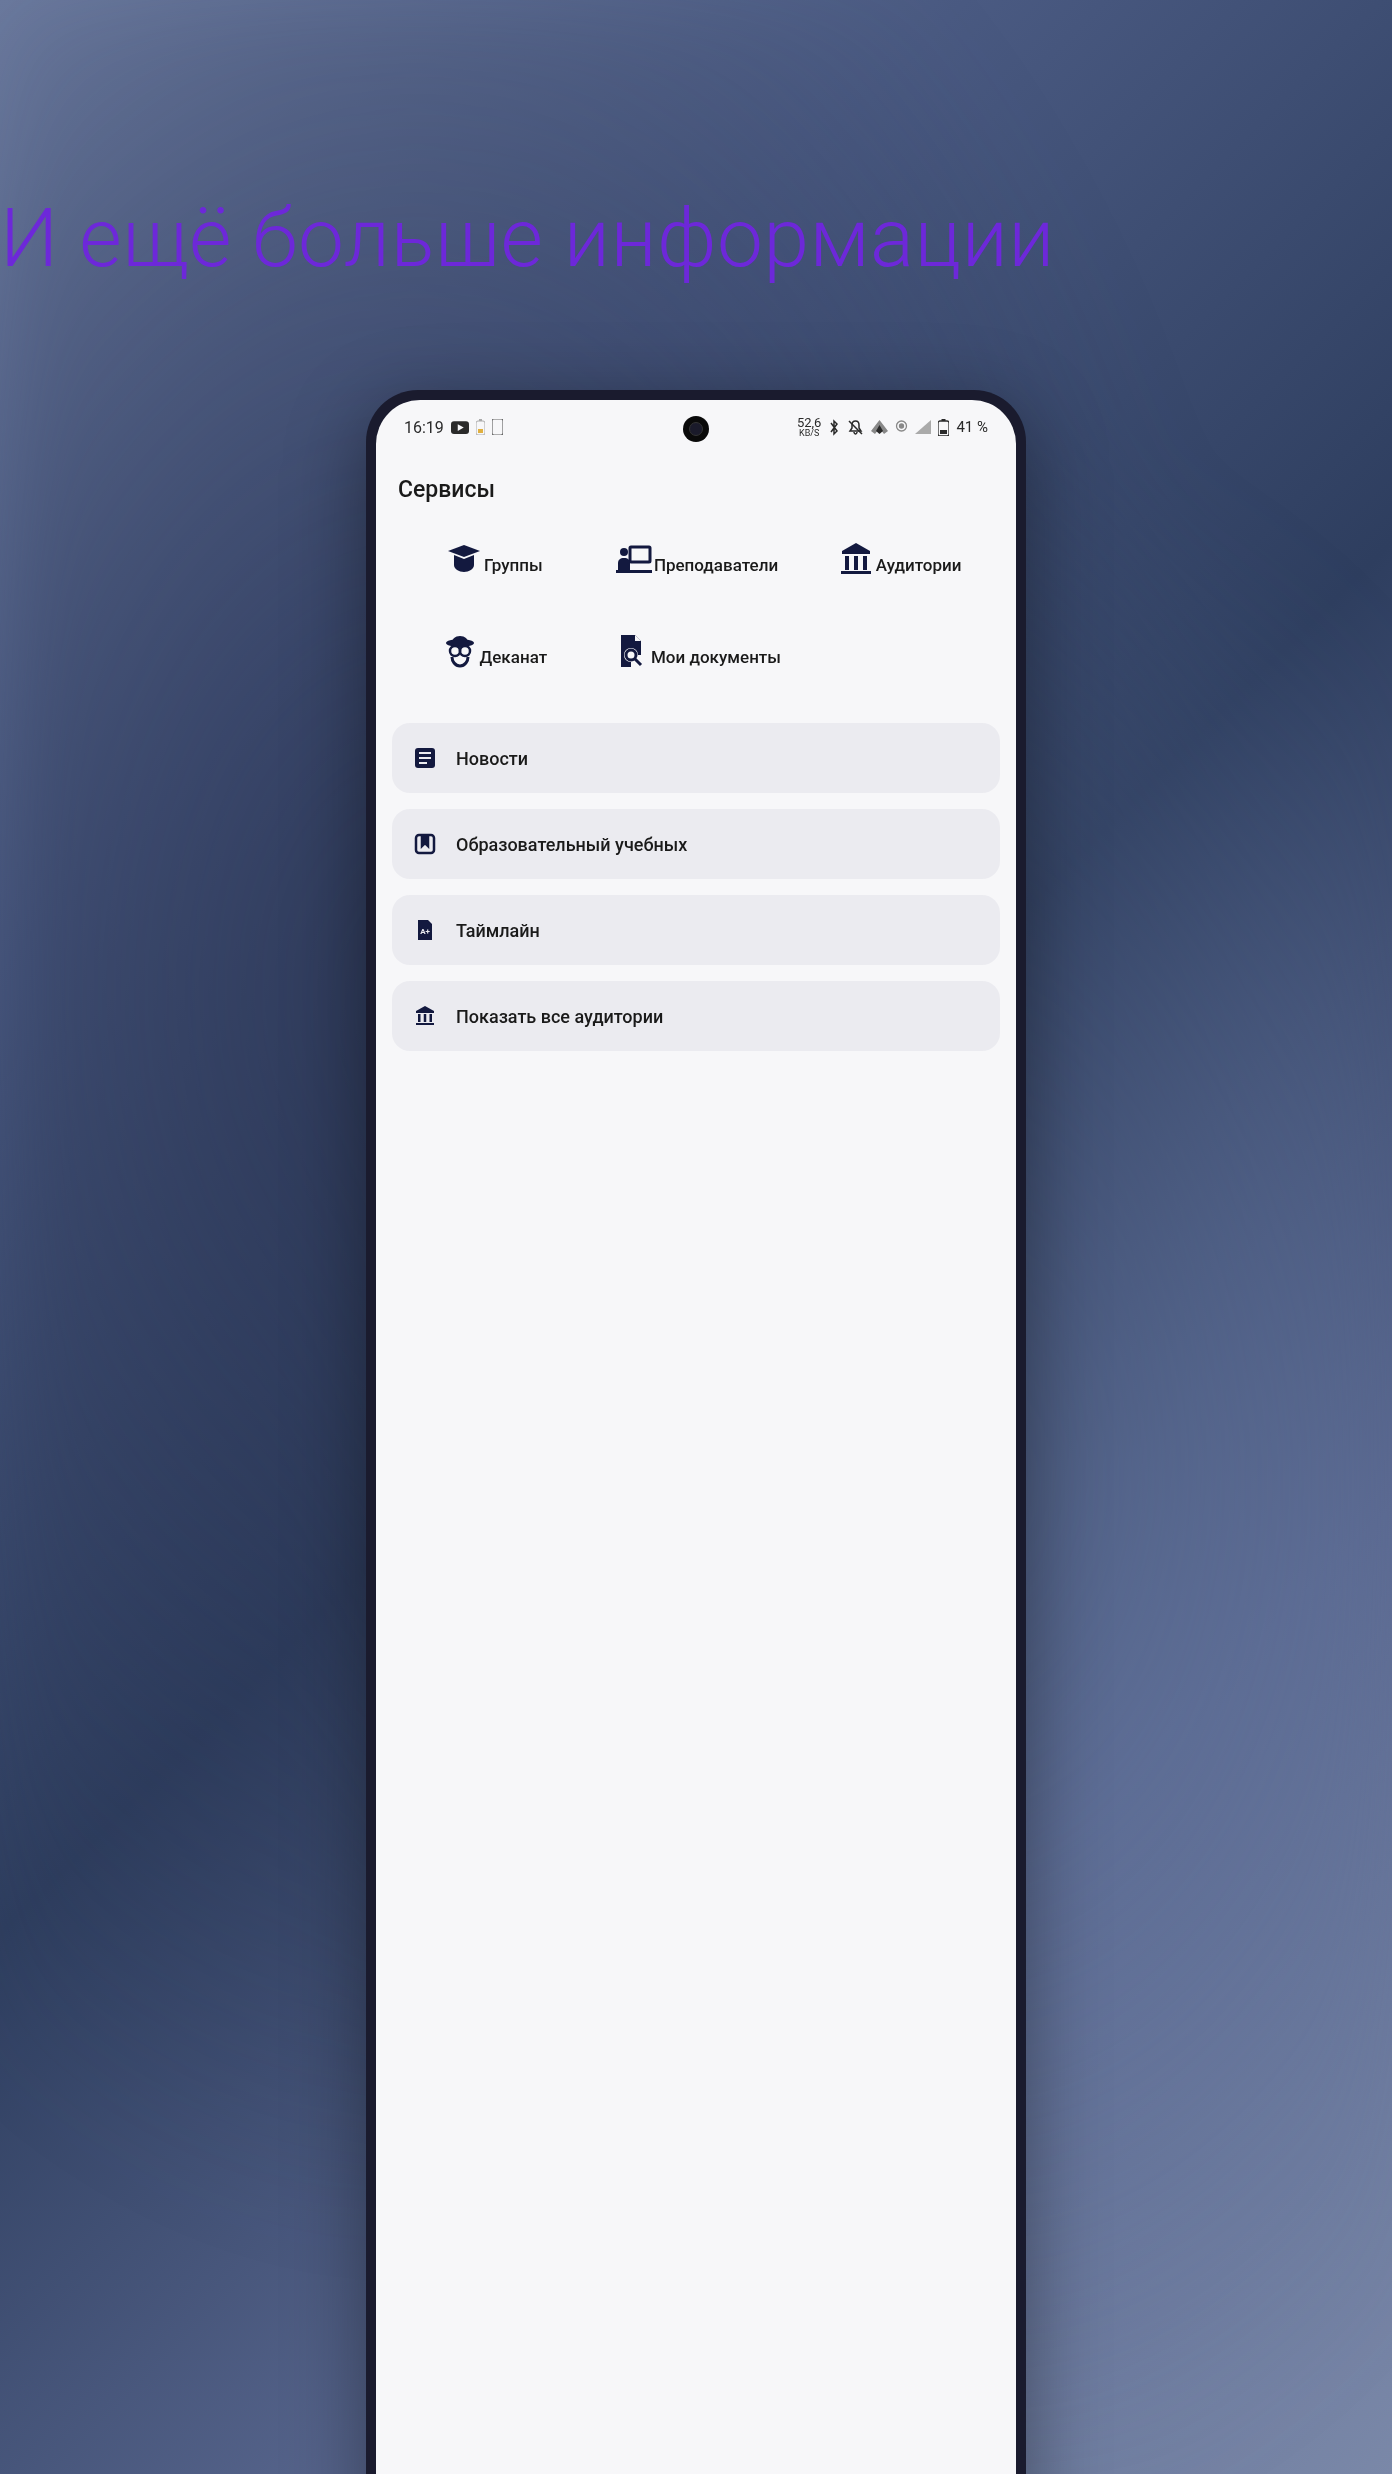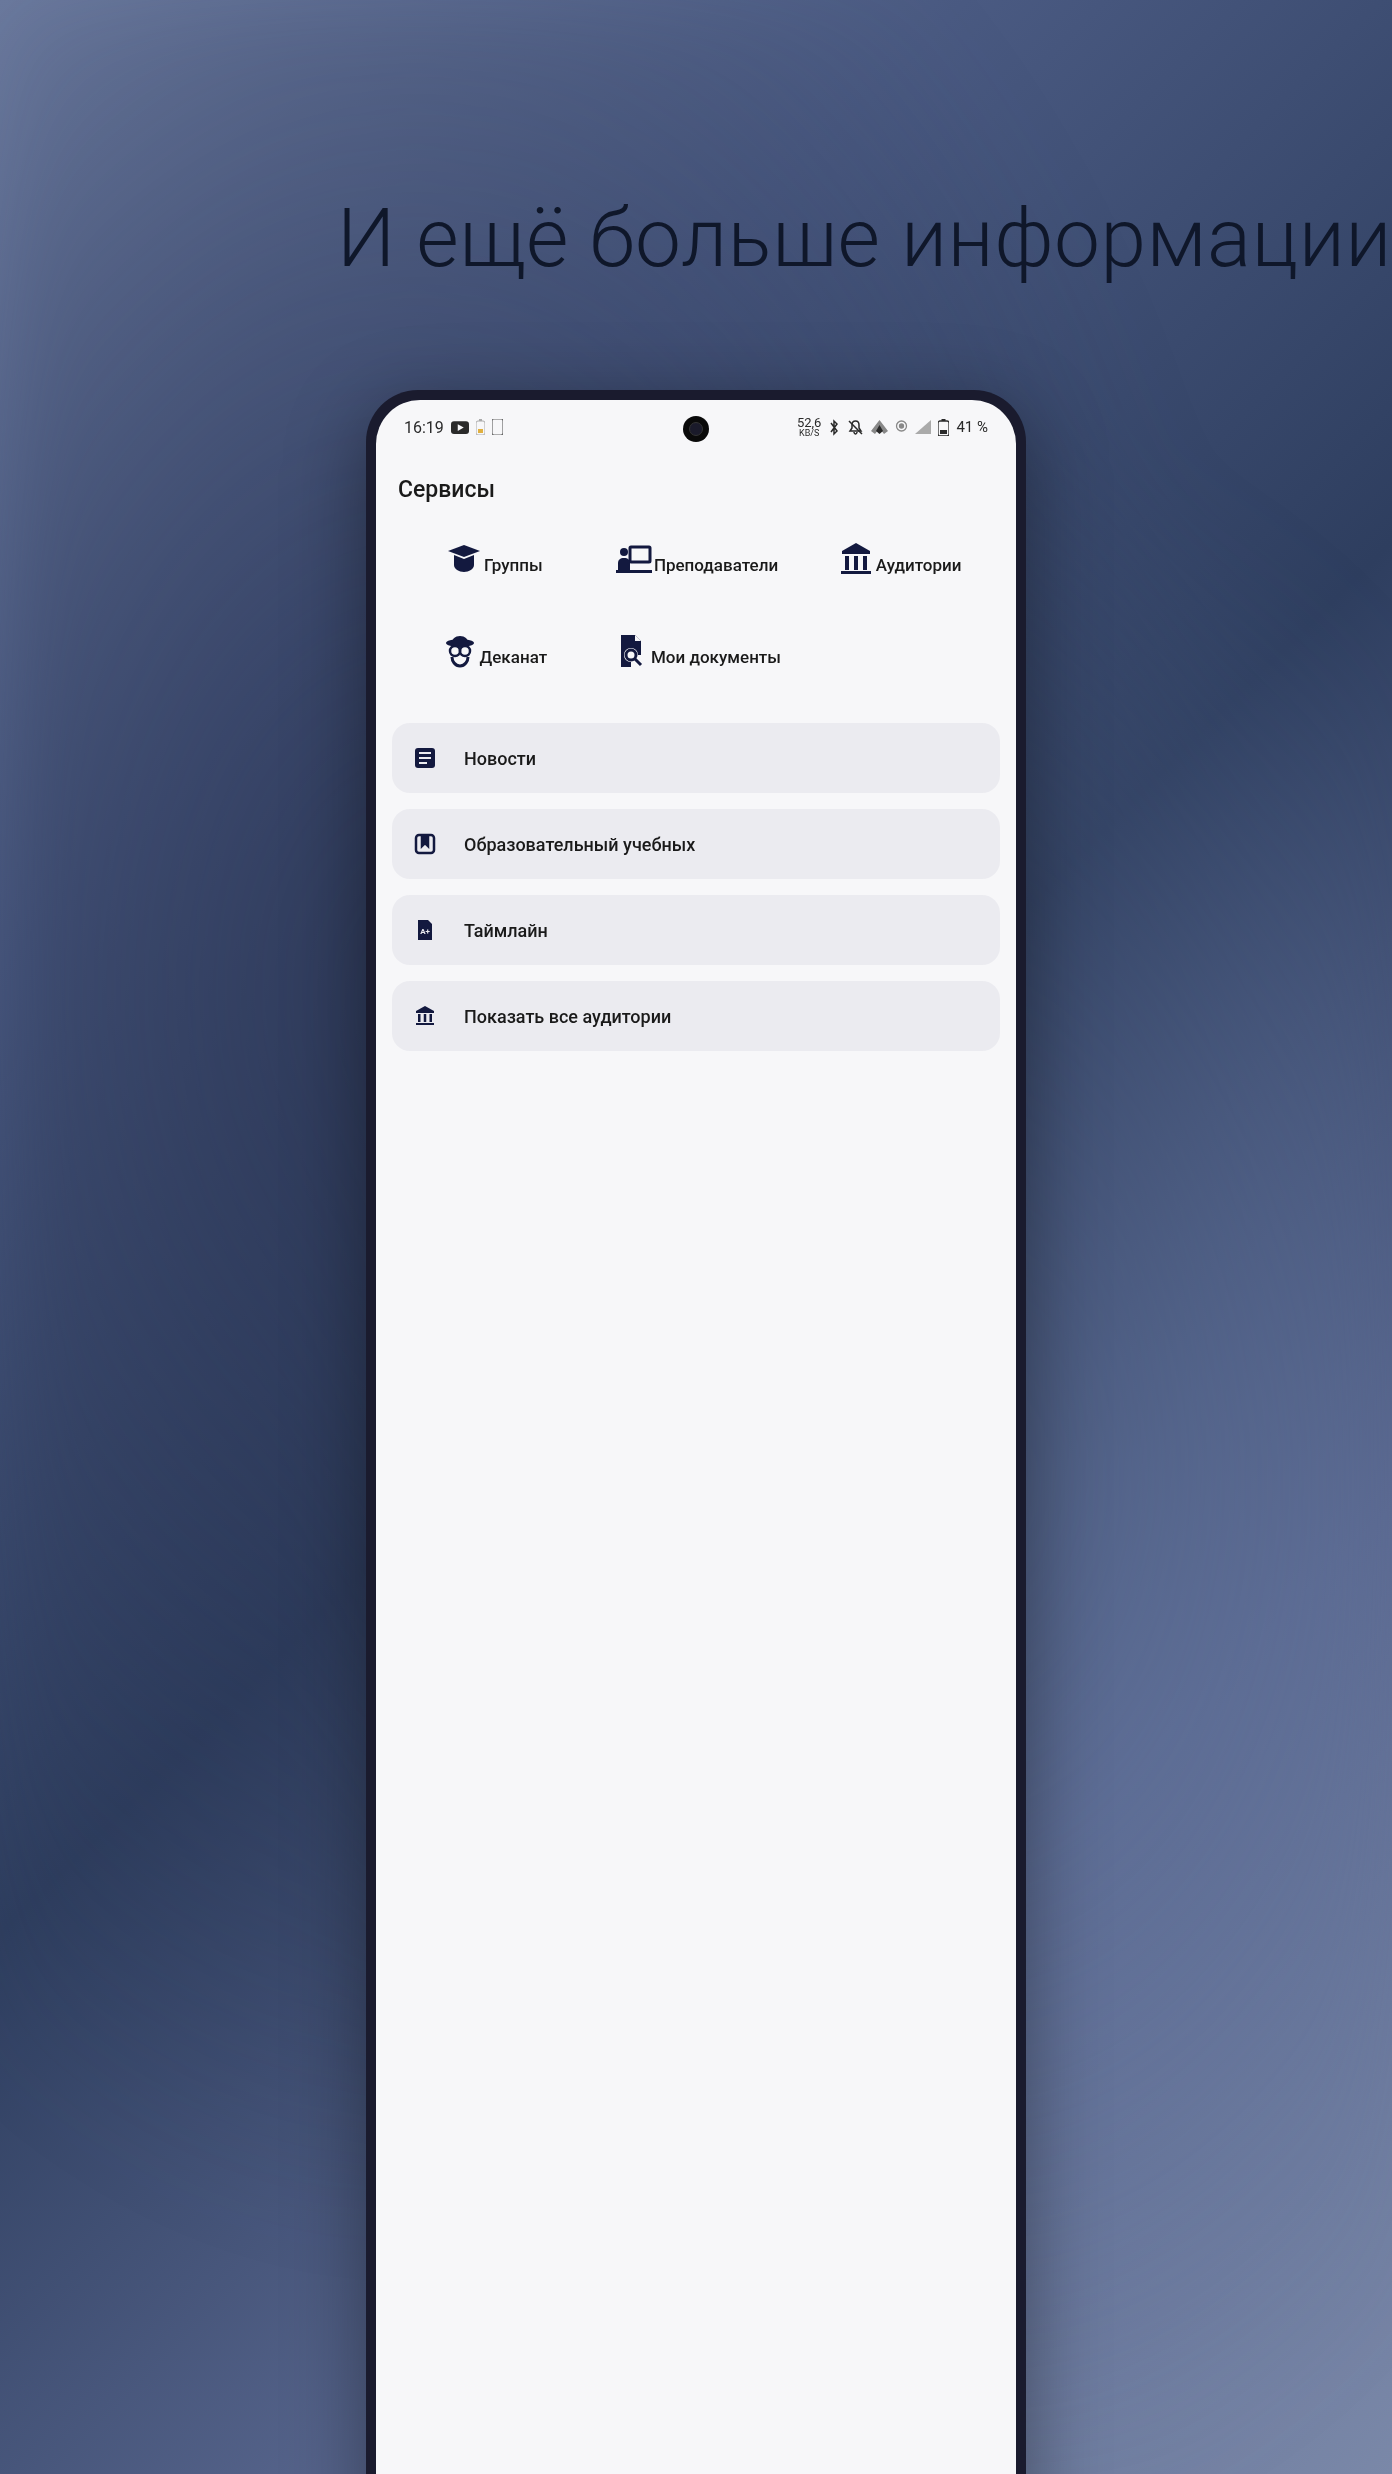--- a/index.html
+++ b/index.html
@@ -14,22 +14,22 @@
     body::before {
       content: '';
       position: absolute;
       inset: 0;
       background: radial-gradient(ellipse at 30% 40%, rgba(40,50,80,0.7), transparent 60%),
                   radial-gradient(ellipse at 70% 60%, rgba(100,120,160,0.5), transparent 50%);
       filter: blur(40px);
     }
     .promo-text {
       position: relative;
-      text-align: right;
-      color: #0f172a;
+      text-align: left;
+      color: #6d28d9;
       font-size: 82px;
       font-weight: 300;
       padding-top: 190px;
       letter-spacing: 0.5px;
     }
     .phone-frame {
       position: absolute;
       top: 390px;
       left: 50%;
       transform: translateX(-50%);
@@ -122,21 +122,21 @@
     }
     .list-items {
       display: flex;
       flex-direction: column;
       gap: 16px;
       padding: 6px 16px;
     }
     .list-item {
       display: flex;
       align-items: center;
-      gap: 26px;
+      gap: 18px;
       background: #ebebf0;
       border-radius: 18px;
       padding: 22px 20px;
       cursor: pointer;
     }
     .list-icon {
       width: 26px;
       height: 26px;
       display: flex;
       align-items: center;

